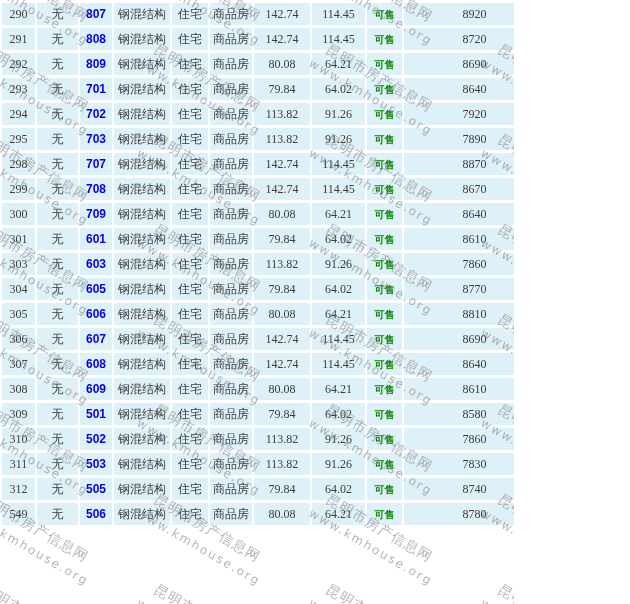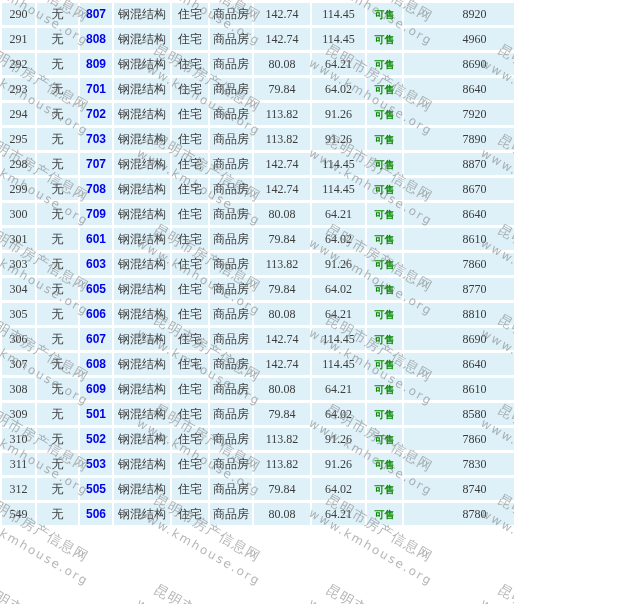--- a/index.html
+++ b/index.html
@@ -103,21 +103,21 @@
         <tr>
           <td>291</td>
           <td>无</td>
           <td><a class="room-link" href="#">808</a></td>
           <td>钢混结构</td>
           <td>住宅</td>
           <td>商品房</td>
           <td>142.74</td>
           <td>114.45</td>
           <td><span class="status-sellable">可售</span></td>
-          <td>4960</td>
+          <td>8720</td>
           <td class="col-total">1244693</td>
         </tr>
         <tr>
           <td>292</td>
           <td>无</td>
           <td><a class="room-link" href="#">809</a></td>
           <td>钢混结构</td>
           <td>住宅</td>
           <td>商品房</td>
           <td>80.08</td>

